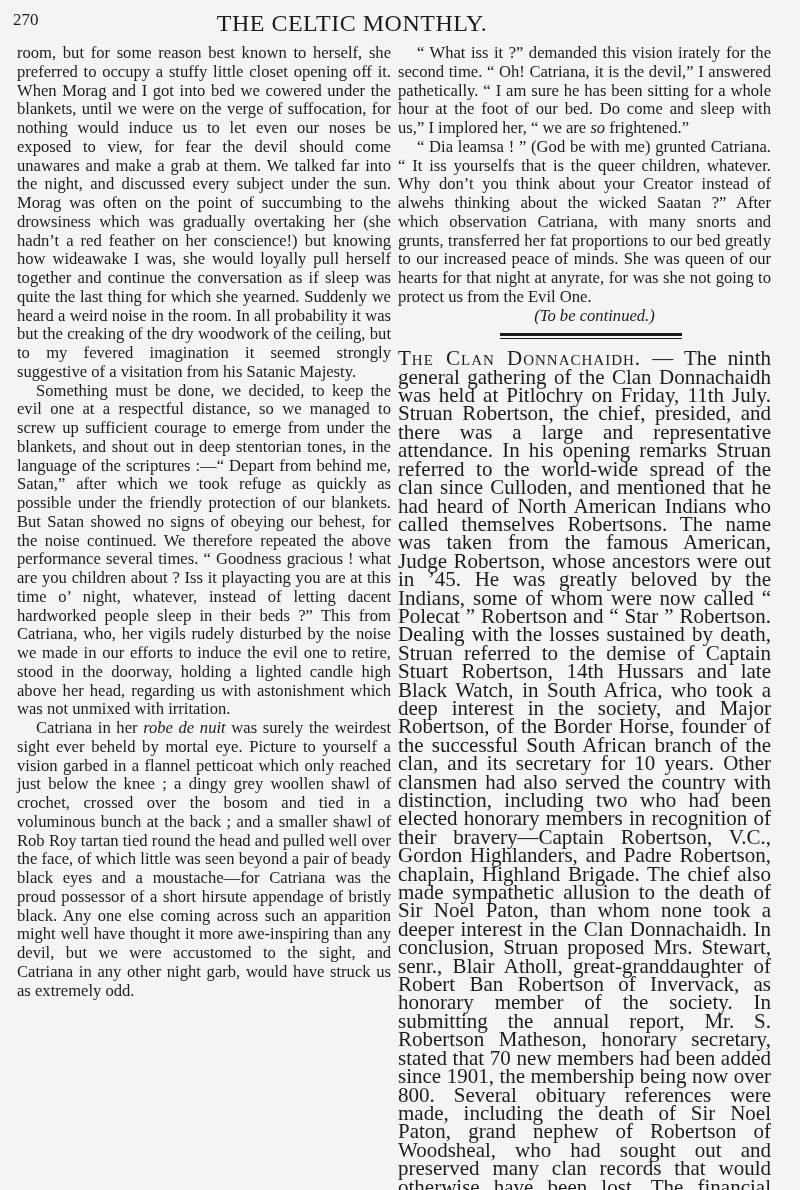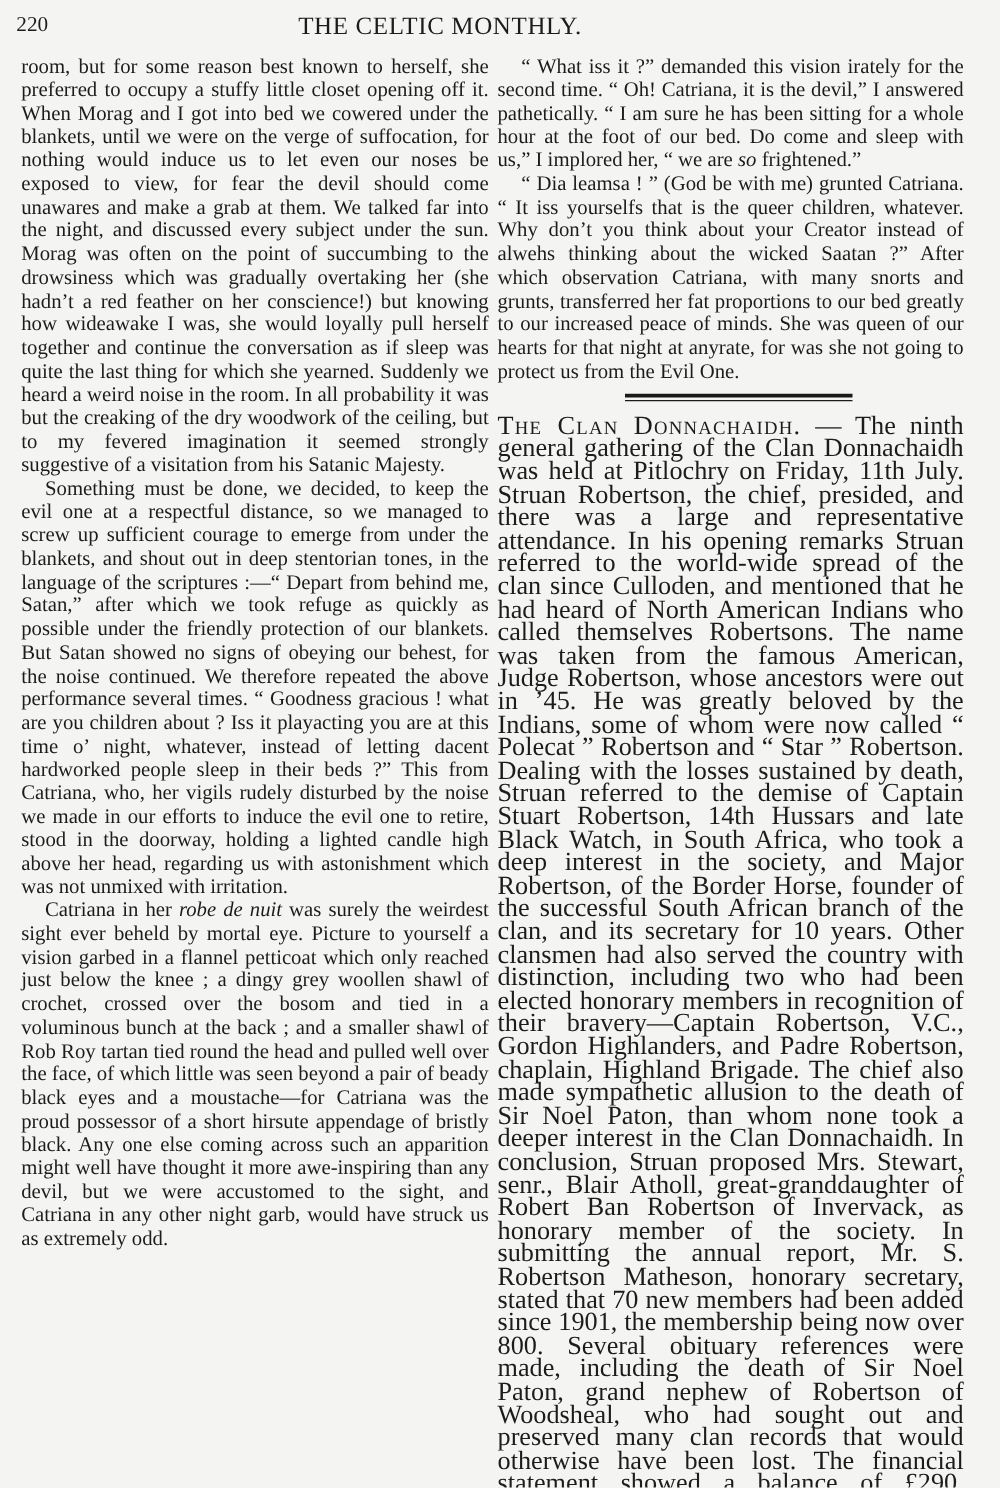--- a/index.html
+++ b/index.html
@@ -5,46 +5,47 @@
   html, body { margin:0; padding:0; }
   body {
     width:800px; height:1190px; overflow:hidden;
     background:#f4f4f2;
     font-family:"DejaVu Serif", serif;
     color:#1c1c1c;
   }
   .page { position:relative; width:800px; height:1190px; }
   .header { position:absolute; top:8px; left:0; width:800px; height:30px; }
   .pagenum { position:absolute; left:13px; top:2px; font-size:17px; font-family:"Liberation Serif", serif; }
-  .runhead { position:absolute; left:0; width:704px; top:2px; text-align:center; font-size:20px; font-family:"Liberation Serif", serif; letter-spacing:0.5px; }
+  .runhead { position:absolute; left:0; width:704px; top:2px; text-align:center; font-size:24px; font-family:"Liberation Serif", serif; letter-spacing:0.5px; }
   .col { position:absolute; top:44px; font-family:"Liberation Serif", serif; font-size:16.6px; line-height:18.75px; text-align:justify; }
   .col.left { left:17px; width:374px;font-family:Liberation Serif, serif; }
   .col.right { left:398px; width:373px; }
   .col p { margin:0; }
   .col p.ind { text-indent:19px; }
   .col p.noind { text-indent:0; }
   .tbc { text-align:center; font-style:italic; margin:0; padding-left:20px; }
   .rule { margin:8px auto 10px auto; width:182px; height:6px; border-top:3px solid #1a1a1a; border-bottom:1px solid #1a1a1a; box-sizing:border-box; position:relative; left:6px; }
   .smallcaps { font-variant:small-caps; letter-spacing:1px; }
   .note { font-size:21px; line-height:18.4px; }
 </style>
 </head>
 <body>
 
 <div class="page">
   <div class="header">
-    <span class="pagenum">220</span>
+    <span class="pagenum">270</span>
     <div class="runhead">THE CELTIC MONTHLY.</div>
   </div>
 
   <div class="col left">
     <p class="noind">room, but for some reason best known to herself, she preferred to occupy a stuffy little closet opening off it.  When Morag and I got into bed we cowered under the blankets, until we were on the verge of suffocation, for nothing would induce us to let even our noses be exposed to view, for fear the devil should come unawares and make a grab at them.  We talked far into the night, and discussed every subject under the sun.  Morag was often on the point of succumbing to the drowsiness which was gradually overtaking her (she hadn’t a red feather on her conscience!) but knowing how wideawake I was, she would loyally pull herself together and continue the conversation as if sleep was quite the last thing for which she yearned.  Suddenly we heard a weird noise in the room.  In all probability it was but the creaking of the dry woodwork of the ceiling, but to my fevered imagination it seemed strongly suggestive of a visitation from his Satanic Majesty.</p>
     <p class="ind">Something must be done, we decided, to keep the evil one at a respectful distance, so we managed to screw up sufficient courage to emerge from under the blankets, and shout out in deep stentorian tones, in the language of the scriptures :—“ Depart from behind me, Satan,” after which we took refuge as quickly as possible under the friendly protection of our blankets. But Satan showed no signs of obeying our behest, for the noise continued.  We therefore repeated the above performance several times. “ Goodness gracious ! what are you children about ?  Iss it playacting you are at this time o’ night, whatever, instead of letting dacent hardworked people sleep in their beds ?”  This from Catriana, who, her vigils rudely disturbed by the noise we made in our efforts to induce the evil one to retire, stood in the doorway, holding a lighted candle high above her head, regarding us with astonishment which was not unmixed with irritation.</p>
     <p class="ind"><span>Catriana in her </span><i>robe de nuit</i><span> was surely the weirdest sight ever beheld by mortal eye. Picture to yourself a vision garbed in a flannel petticoat which only reached just below the knee ;  a dingy grey woollen shawl of crochet, crossed over the bosom and tied in a voluminous bunch at the back ; and a smaller shawl of Rob Roy tartan tied round the head and pulled well over the face, of which little was seen beyond a pair of beady black eyes and a moustache—for Catriana was the proud possessor of a short hirsute appendage of bristly black.  Any one else coming across such an apparition might well have thought it more awe-inspiring than any devil, but we were accustomed to the sight, and Catriana in any other night garb, would have struck us as extremely odd.</span></p>
   </div>
 
   <div class="col right">
     <p class="ind"><span>“ What iss it ?” demanded this vision irately for the second time.  “ Oh! Catriana, it is the devil,” I answered pathetically.  “ I am sure he has been sitting for a whole hour at the foot of our bed.  Do come and sleep with us,” I implored her, “ we are </span><i>so</i><span> frightened.”</span></p>
     <p class="ind">“ Dia leamsa ! ” (God be with me) grunted Catriana.  “ It iss yourselfs that is the queer children, whatever.  Why don’t you think about your Creator instead of alwehs thinking about the wicked Saatan ?”  After which observation Catriana, with many snorts and grunts, transferred her fat proportions to our bed greatly to our increased peace of minds. She was queen of our hearts for that night at anyrate, for was she not going to protect us from the Evil One.</p>
+    <p class="tbc">(To be continued.)</p>
     <div class="rule"></div>
     <p class="noind note"><span class="smallcaps">The Clan Donnachaidh.</span><span> — The ninth general gathering of the Clan Donnachaidh was held at Pitlochry on Friday, 11th July.  Struan Robertson, the chief, presided, and there was a large and representative attendance.  In his opening remarks Struan referred to the world-wide spread of the clan since Culloden, and mentioned that he had heard of North American Indians who called themselves Robertsons.  The name was taken from the famous American, Judge Robertson, whose ancestors were out in ’45.  He was greatly beloved by the Indians, some of whom were now called “ Polecat ” Robertson and “ Star ” Robertson.  Dealing with the losses sustained by death, Struan referred to the demise of Captain Stuart Robertson, 14th Hussars and late Black Watch, in South Africa, who took a deep interest in the society, and Major Robertson, of the Border Horse, founder of the successful South African branch of the clan, and its secretary for 10 years.  Other clansmen had also served the country with distinction, including two who had been elected honorary members in recognition of their bravery—Captain Robertson, V.C., Gordon Highlanders, and Padre Robertson, chaplain, Highland Brigade.  The chief also made sympathetic allusion to the death of Sir Noel Paton, than whom none took a deeper interest in the Clan Donnachaidh. In conclusion, Struan proposed Mrs. Stewart, senr., Blair Atholl, great-granddaughter of Robert Ban Robertson of Invervack, as honorary member of the society.  In submitting the annual report, Mr. S. Robertson Matheson, honorary secretary, stated that 70 new members had been added since 1901, the membership being now over 800.  Several obituary references were made, including the death of Sir Noel Paton, grand nephew of Robertson of Woodsheal, who had sought out and preserved many clan records that would otherwise have been lost.  The financial statement showed a balance of £290.  Office-bearers were thereafter re-elected.</span></p>
   </div>
 </div>
 
 </body></html>

